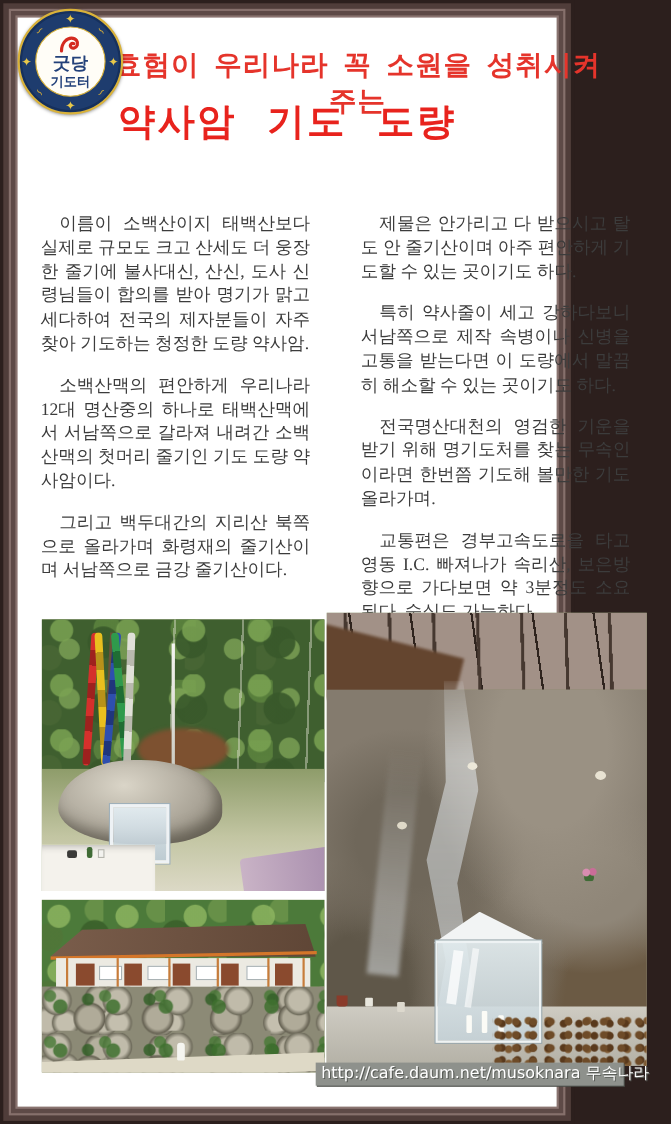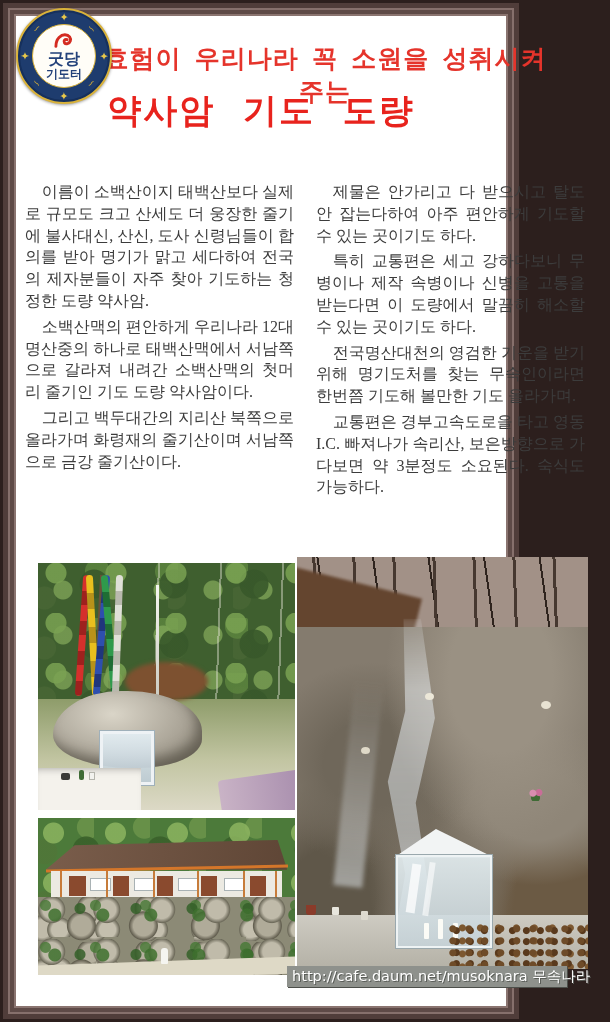--- a/index.html
+++ b/index.html
@@ -39,21 +39,21 @@
   
   .tagline { position:absolute; left:95px; top:42px; width:460px; text-align:center;
     font-size:25px; font-weight:bold; letter-spacing:1px; word-spacing:6px; color:#e5342b; }
   .main-title { position:absolute; left:20px; right:20px; top:88px; text-align:center;
     font-family:"DejaVu Sans","Liberation Sans",sans-serif; font-size:34px; font-weight:bold;
     letter-spacing:2px; word-spacing:14px; color:#e8231d; }
 
   
   .columns { position:absolute; left:21px; top:177px; width:568px; display:flex; gap:14px; }
   .col { flex:1; font-size:16px; line-height:21.8px; color:#3c3c3c; text-align:justify; }
-  .col p { text-indent:1.05em; margin:4px; }
+  .col p { text-indent:1.05em; margin:16px; }
 
   
   .contact-bar { position:absolute; left:314px; top:508px; width:274px; height:38px;
     background:#0a0a0a; color:#ffffff; display:flex; align-items:center; justify-content:center;
     font-family:"DejaVu Sans","Liberation Sans",sans-serif; font-size:15.5px; font-weight:bold; }
 
   
   .photo { position:absolute; overflow:hidden; background:#9aa37b; }
   .photo * { position:absolute; }
   .photo1 { left:38px; top:563px; width:257px; height:247px; }
@@ -208,22 +208,22 @@
   <div class="tagline">효험이 우리나라 꼭 소원을 성취시켜주는</div>
   <div class="main-title">약사암 기도 도량</div>
 
   <div class="columns">
     <div class="col">
       <p>이름이 소백산이지 태백산보다 실제로 규모도 크고 산세도 더 웅장한 줄기에 불사대신, 산신, 도사 신령님들이 합의를 받아 명기가 맑고 세다하여 전국의 제자분들이 자주 찾아 기도하는 청정한 도량 약사암.</p>
       <p>소백산맥의 편안하게 우리나라 12대 명산중의 하나로 태백산맥에서 서남쪽으로 갈라져 내려간 소백산맥의 첫머리 줄기인 기도 도량 약사암이다.</p>
       <p>그리고 백두대간의 지리산 북쪽으로 올라가며 화령재의 줄기산이며 서남쪽으로 금강 줄기산이다.</p>
     </div>
     <div class="col">
-      <p>제물은 안가리고 다 받으시고 탈도 안 잡는다하여 아주 편안하게 기도할 수 있는 곳이기도 하다.</p>
-      <p>특히 교통편은 세고 강하다보니 무병이나 제작 속병이나 신병을 고통을 받는다면 이 도량에서 말끔히 해소할 수 있는 곳이기도 하다.</p>
+      <p>제물은 안가리고 다 받으시고 탈도 안 줄기산이며 아주 편안하게 기도할 수 있는 곳이기도 하다.</p>
+      <p>특히 약사줄이 세고 강하다보니 서남쪽으로 제작 속병이나 신병을 고통을 받는다면 이 도량에서 말끔히 해소할 수 있는 곳이기도 하다.</p>
       <p>전국명산대천의 영검한 기운을 받기 위해 명기도처를 찾는 무속인이라면 한번쯤 기도해 볼만한 기도 올라가며.</p>
       <p>교통편은 경부고속도로을 타고 영동 I.C. 빠져나가 속리산, 보은방향으로 가다보면 약 3분정도 소요된다. 숙식도 가능하다.</p>
     </div>
   </div>
 
 
   <div class="photo photo1">
     <div class="p1-forest"></div>
     <div class="p1-trunks"></div>
     <div class="p1-ground"></div>

